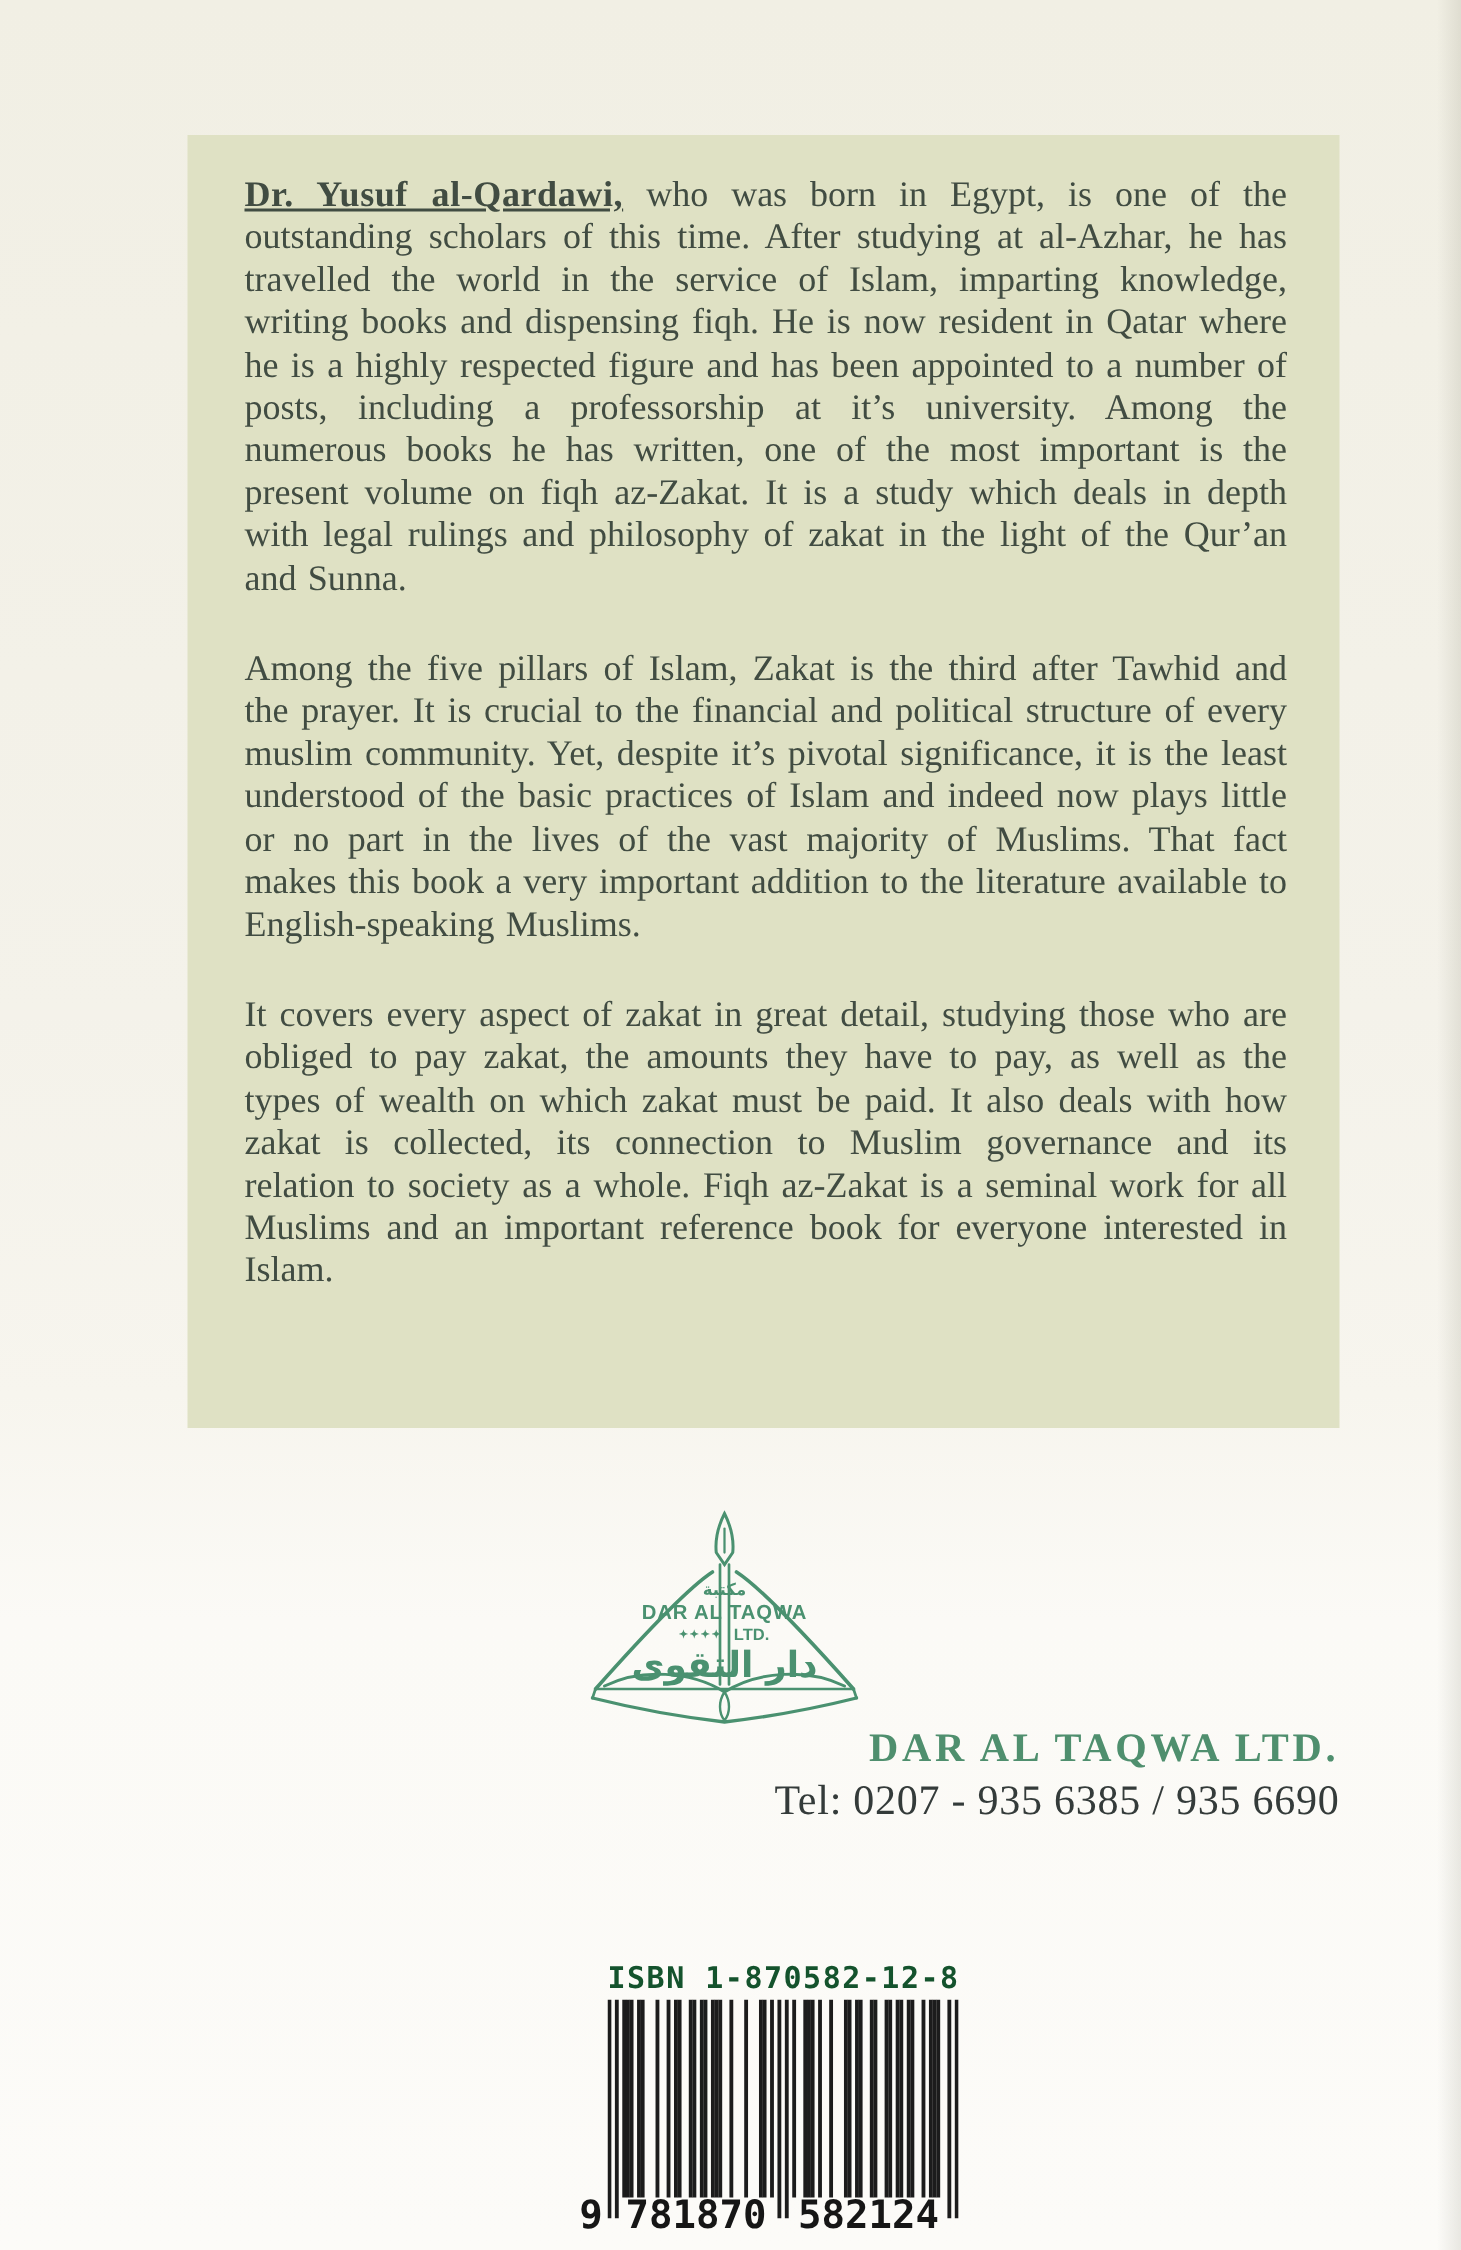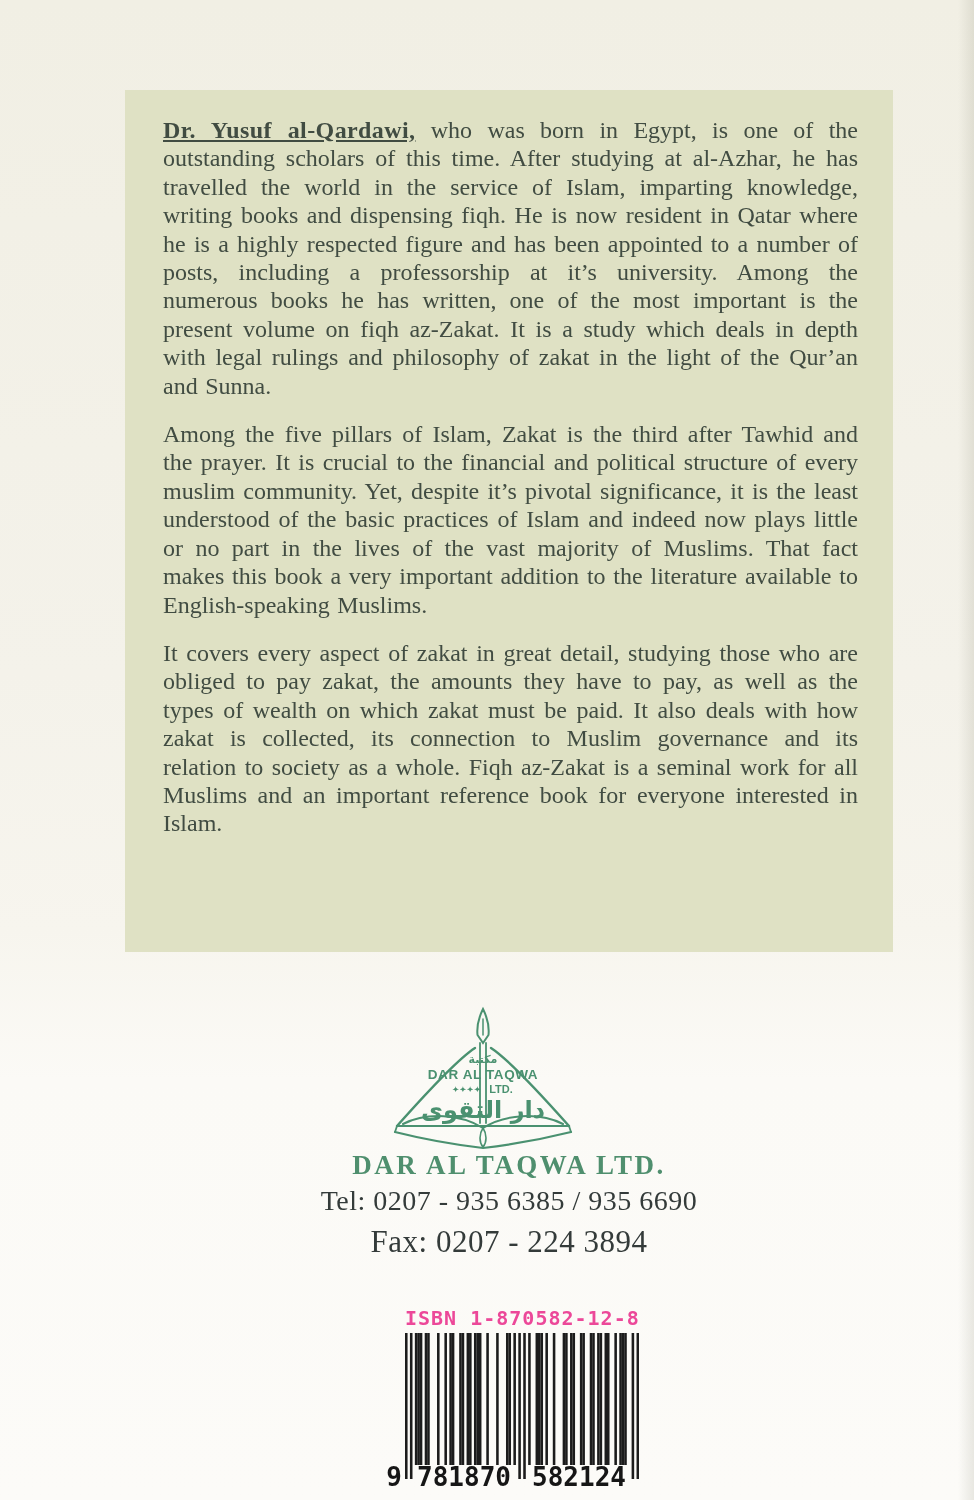--- a/index.html
+++ b/index.html
@@ -17,40 +17,40 @@
   .panel{
     position:absolute;left:125px;top:90px;width:768px;height:862px;
     background:var(--panel-bg,#dfe1c4);
   }
   .blurb{
     position:absolute;left:38px;right:35px;top:26px;
     font-size:24px;line-height:28.4px;text-align:justify;
     color:var(--body-text,#414c42);word-spacing:1.5px;
   }
   .blurb p{margin:0;}
-  .blurb p + p{margin-top:20px;}
+  .blurb p + p{margin-top:32px;}
   .seg-b{font-weight:bold;letter-spacing:.4px;text-decoration:underline;}
   .seg-i{}
 
   .logo{position:absolute;left:381px;top:1006px;width:204px;height:150px;}
   .logo .lg{stroke:var(--brand-green,#4a9170);fill:none;stroke-linecap:round;}
   .logo text{fill:var(--brand-green,#4a9170);}
   .ltx{font-family:"Liberation Sans",sans-serif;font-weight:bold;}
   .atx{font-family:"DejaVu Sans",sans-serif;font-weight:bold;}
 
-  .centerline{position:absolute;left:125px;width:768px;text-align:center;}
+  .centerline{position:absolute;left:125px;width:768px;text-align:right;}
   .pub-name{top:1150px;font-weight:bold;font-size:27px;letter-spacing:2.5px;color:var(--pub-green,#4f8f6e);}
   .tel{top:1185px;font-size:28px;color:var(--contact-text,#343b3a);letter-spacing:.5px;}
   .fax{top:1224px;font-size:31px;color:var(--contact-text,#343b3a);letter-spacing:.5px;}
   .web{top:1258px;font-size:31px;color:var(--contact-text,#343b3a);letter-spacing:.5px;}
 
   .barcode{position:absolute;left:405px;top:1306px;width:234px;height:190px;}
   .isbn{
     text-align:center;font-family:"DejaVu Sans Mono",monospace;
-    font-size:20px;font-weight:bold;letter-spacing:1px;color:#ec4899;white-space:nowrap;
+    font-size:20px;font-weight:bold;letter-spacing:1px;color:#14532d;white-space:nowrap;
   }
   .bars{display:block;margin-top:3px;width:234px;height:146px;fill:var(--barcode-black,#1c1c1c);}
   .bdigit{
     position:absolute;top:156px;font-family:"DejaVu Sans Mono",monospace;
     font-size:26px;font-weight:bold;color:#161616;text-align:center;white-space:nowrap;
   }
   .bdigit.lead{left:-20px;width:18px;}
   .bdigit.g1{left:12px;width:94px;}
   .bdigit.g2{left:127px;width:94px;}
 </style>
@@ -90,21 +90,20 @@
       <text class="atx" x="100" y="57" font-size="11" text-anchor="middle">مكتبة</text>
       <text class="ltx" x="100" y="73" font-size="13.5" text-anchor="middle" letter-spacing="0.6">DAR AL TAQWA</text>
       <text class="ltx" x="84" y="86" font-size="7.5" text-anchor="middle" letter-spacing="1">✦✦✦✦</text>
       <text class="ltx" x="118" y="87" font-size="11" text-anchor="middle">LTD.</text>
       <text class="atx" x="100" y="112" font-size="24" text-anchor="middle">دار التقوى</text>
     </svg>
   </div>
 
   <div class="centerline pub-name">DAR AL TAQWA LTD.</div>
   <div class="centerline tel">Tel: 0207 - 935 6385 / 935 6690</div>
-  <div class="centerline fax">Fax: 0207 - 224 3894</div>
 
   <div class="barcode">
     <div class="isbn">ISBN 1-870582-12-8</div>
     <svg class="bars" viewBox="0 0 95 146" preserveAspectRatio="none">
         <rect x="0" y="0" width="1.04" height="146"></rect>
         <rect x="2" y="0" width="1.04" height="146"></rect>
         <rect x="4" y="0" width="1.04" height="132"></rect>
         <rect x="5" y="0" width="1.04" height="132"></rect>
         <rect x="6" y="0" width="1.04" height="132"></rect>
         <rect x="8" y="0" width="1.04" height="132"></rect>

